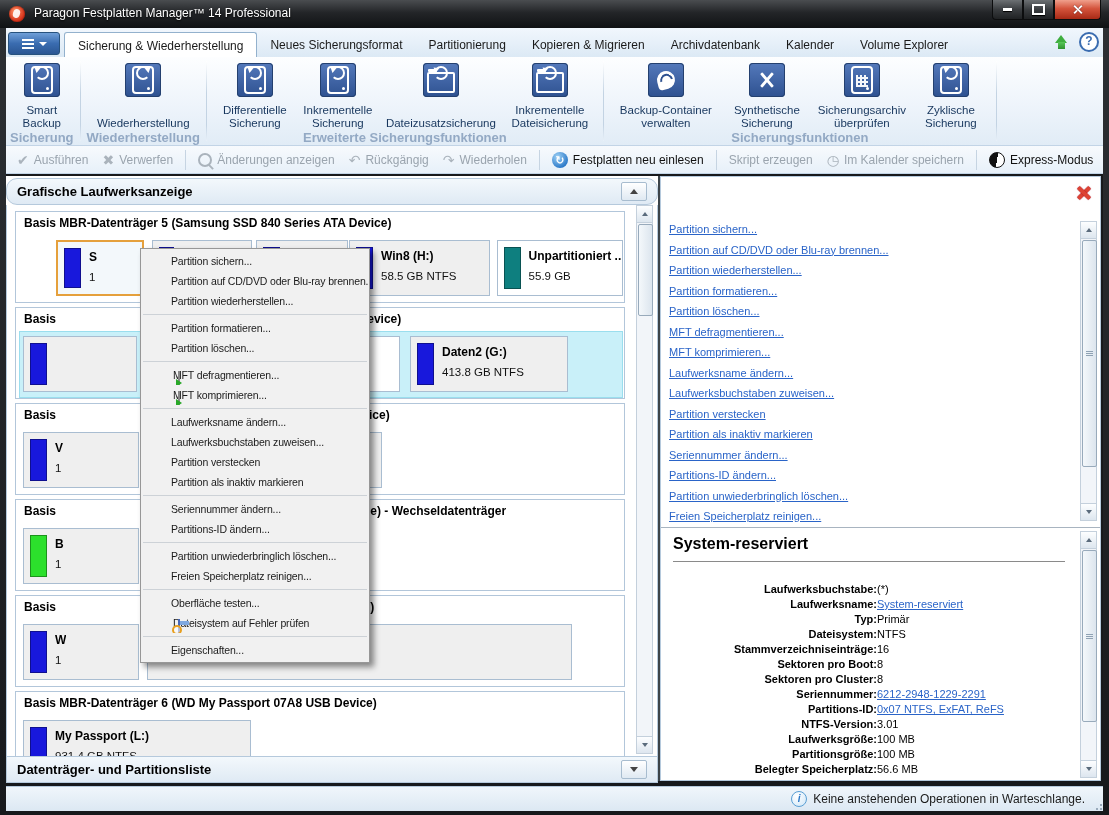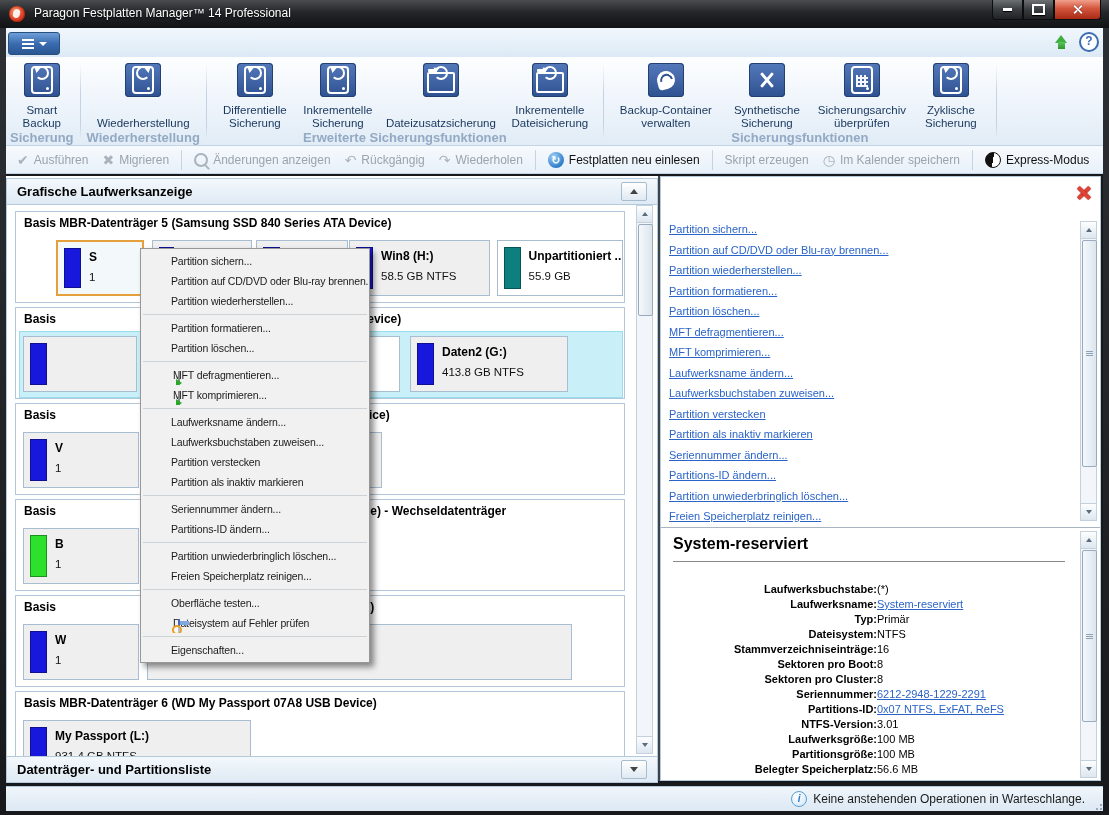--- a/index.html
+++ b/index.html
@@ -70,21 +70,21 @@
   
   .phead{height:27px;background:linear-gradient(180deg,#f3f8fc,#dfeaf4);border:1px solid #b5c9dc;box-sizing:border-box;display:flex;align-items:center;padding:0 10px;font-size:13px;font-weight:bold;color:#000;}
   .phead .sp{flex:1;}
   .collapse-btn{width:24px;height:17px;border:1px solid #a7bccf;border-radius:2px;background:linear-gradient(180deg,#fff,#dfe9f2);display:flex;align-items:center;justify-content:center;}
   .tri-up{width:0;height:0;border-left:4px solid transparent;border-right:4px solid transparent;border-bottom:5px solid #444;}
   .tri-down{width:0;height:0;border-left:4px solid transparent;border-right:4px solid transparent;border-top:5px solid #444;}
   .tri-up.sm{border-left-width:3px;border-right-width:3px;border-bottom-width:4px;border-bottom-color:#5a6b7c;}
   .tri-down.sm{border-left-width:3px;border-right-width:3px;border-top-width:4px;border-top-color:#5a6b7c;}
   
   #left-panel{left:6px;top:176px;width:652px;height:605px;background:#fff;}
-  #gheader{left:0;top:2px;width:652px;}
+  #gheader{left:0;top:2px;width:652px;border-radius:11px;}
   #diskarea{left:0;top:29px;width:652px;height:551px;background:#fff;border-left:1px solid #b5c9dc;border-right:1px solid #b5c9dc;box-sizing:border-box;overflow:hidden;}
   #lheader{left:0;top:580px;width:652px;text-align:right;}
   .diskbox{position:absolute;left:8px;width:610px;height:92px;border:1px solid #b2c6da;box-sizing:border-box;background:#fff;}
   .dtitle{position:absolute;left:8px;top:4px;font-size:12px;font-weight:bold;color:#000;white-space:nowrap;}
   .dtitle-frag{position:absolute;top:4px;font-size:12px;font-weight:bold;color:#000;white-space:nowrap;}
   .part{position:absolute;top:28px;height:56px;border:1px solid #a9bdd1;background:#efefef;box-sizing:border-box;display:flex;overflow:hidden;}
   .part.unalloc{background:#fff;}
   .part.selected{border:2px solid #e5a03c;background:#f3f8fb;}
   .pbar{width:15px;margin:6px 0 6px 6px;border:1px solid rgba(0,0,0,.35);}
   .ptxt{padding:5px 0 0 8px;overflow:hidden;}
@@ -155,20 +155,29 @@
           <span class="glyph-x"></span>
         </div>
     </div>
   </div>
 
   <div class="abs" id="menubar">
     <div id="appmenu-btn">
       <span class="lines-ico"></span>
       <span class="caret-down"></span>
     </div>
+    <div id="tabs">
+      <div class="tab active">Sicherung &amp; Wiederherstellung</div>
+      <div class="tab">Neues Sicherungsformat</div>
+      <div class="tab">Partitionierung</div>
+      <div class="tab">Kopieren &amp; Migrieren</div>
+      <div class="tab">Archivdatenbank</div>
+      <div class="tab">Kalender</div>
+      <div class="tab">Volume Explorer</div>
+    </div>
   </div>
   <div id="tabbar-right">
     <span class="uparrow-ico"></span>
     <span class="help-ico">?</span>
   </div>
 
   <div class="abs" id="ribbon">
     <div class="rgroup">
       <div class="rbtns">
         <div class="rbtn" style="width:56px">
@@ -264,21 +273,21 @@
     <div class="rsep"></div>
   </div>
 
   <div class="abs" id="toolbar">
     <div class="titem disabled">
         <span class="ti">✔</span>
         <span>Ausführen</span>
       </div>
     <div class="titem disabled">
         <span class="ti">✖</span>
-        <span>Migrieren</span>
+        <span>Verwerfen</span>
       </div>
     <div class="tsep"></div>
     <div class="titem disabled">
         <span class="ti-mag"></span>
         <span>Änderungen anzeigen</span>
       </div>
     <div class="titem disabled">
         <span class="ti">↶</span>
         <span>Rückgängig</span>
       </div>

